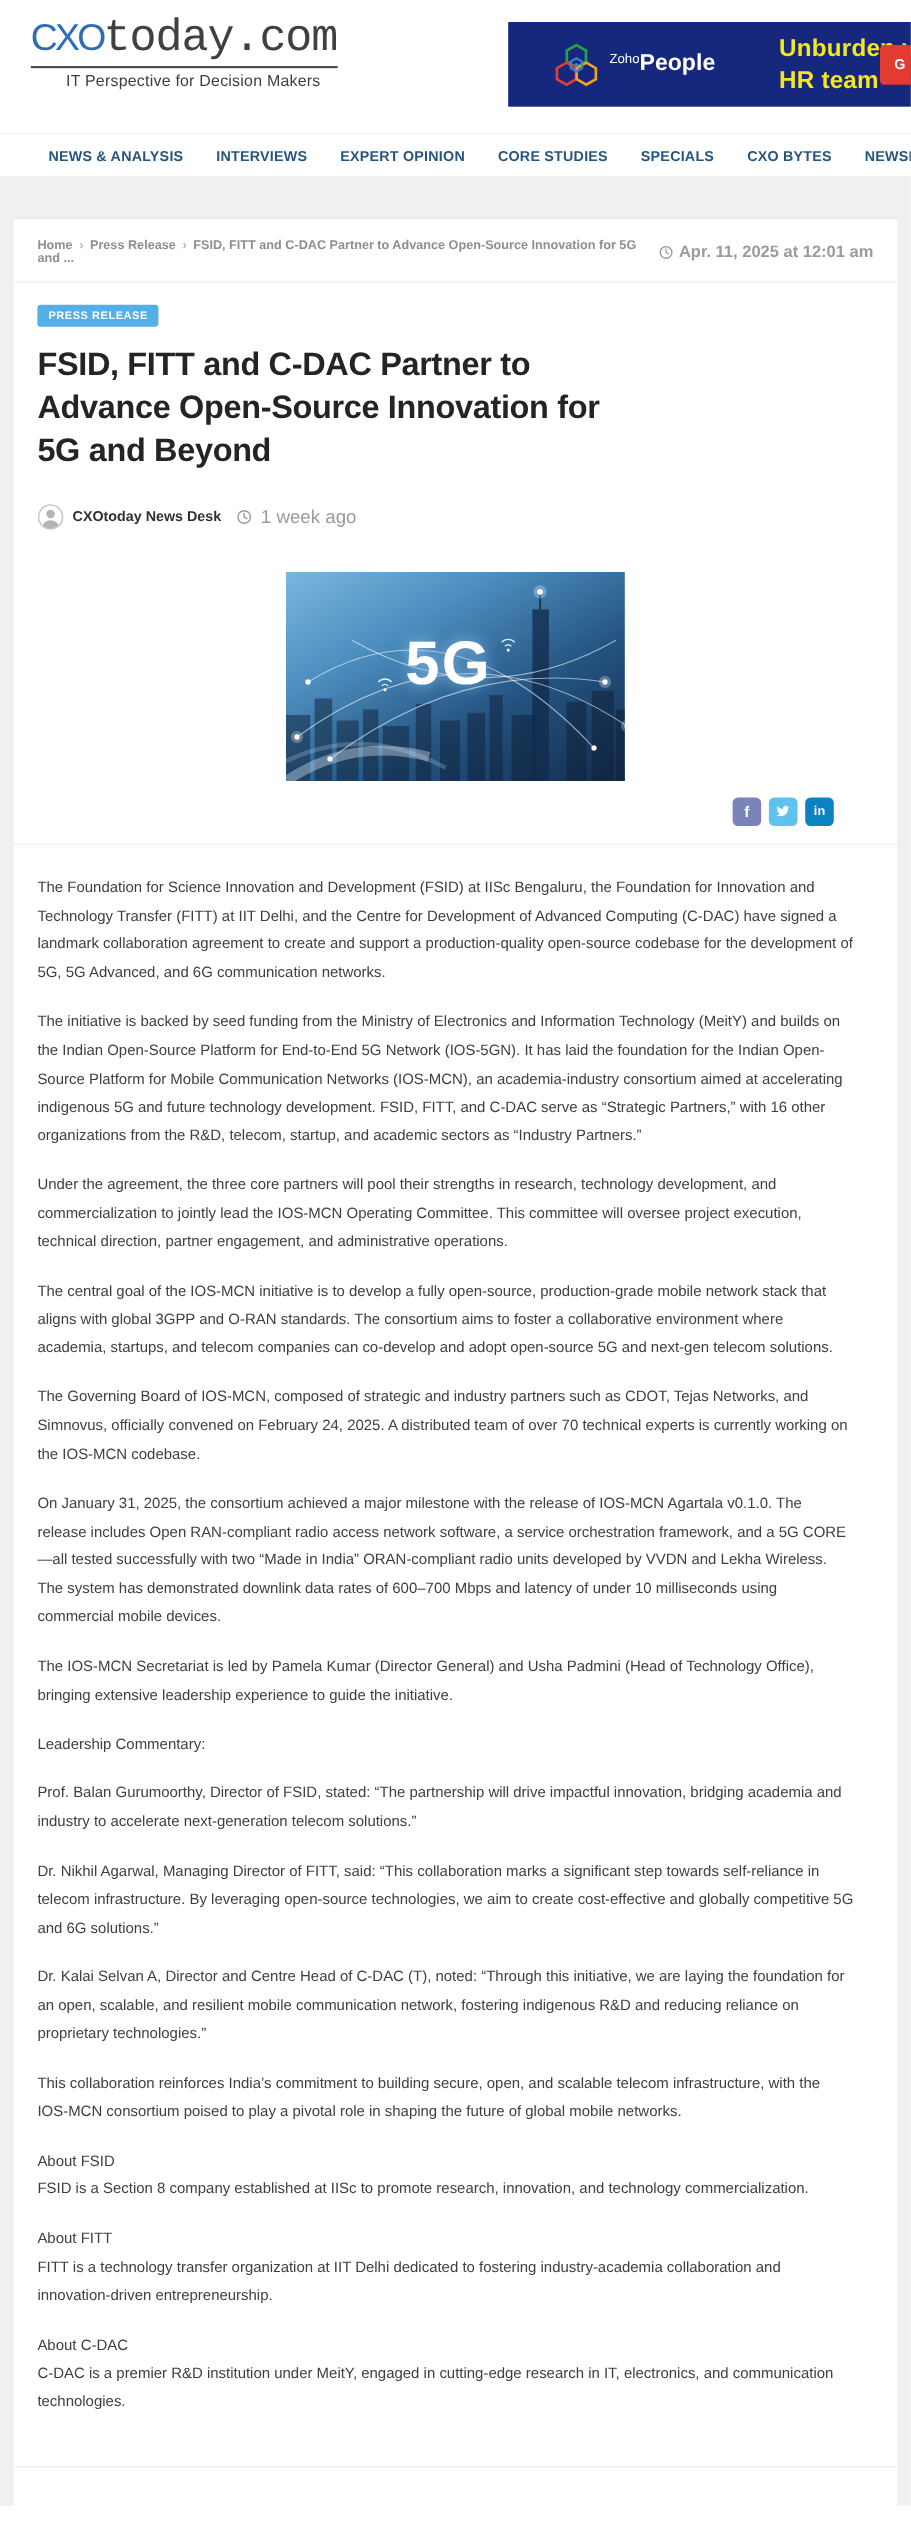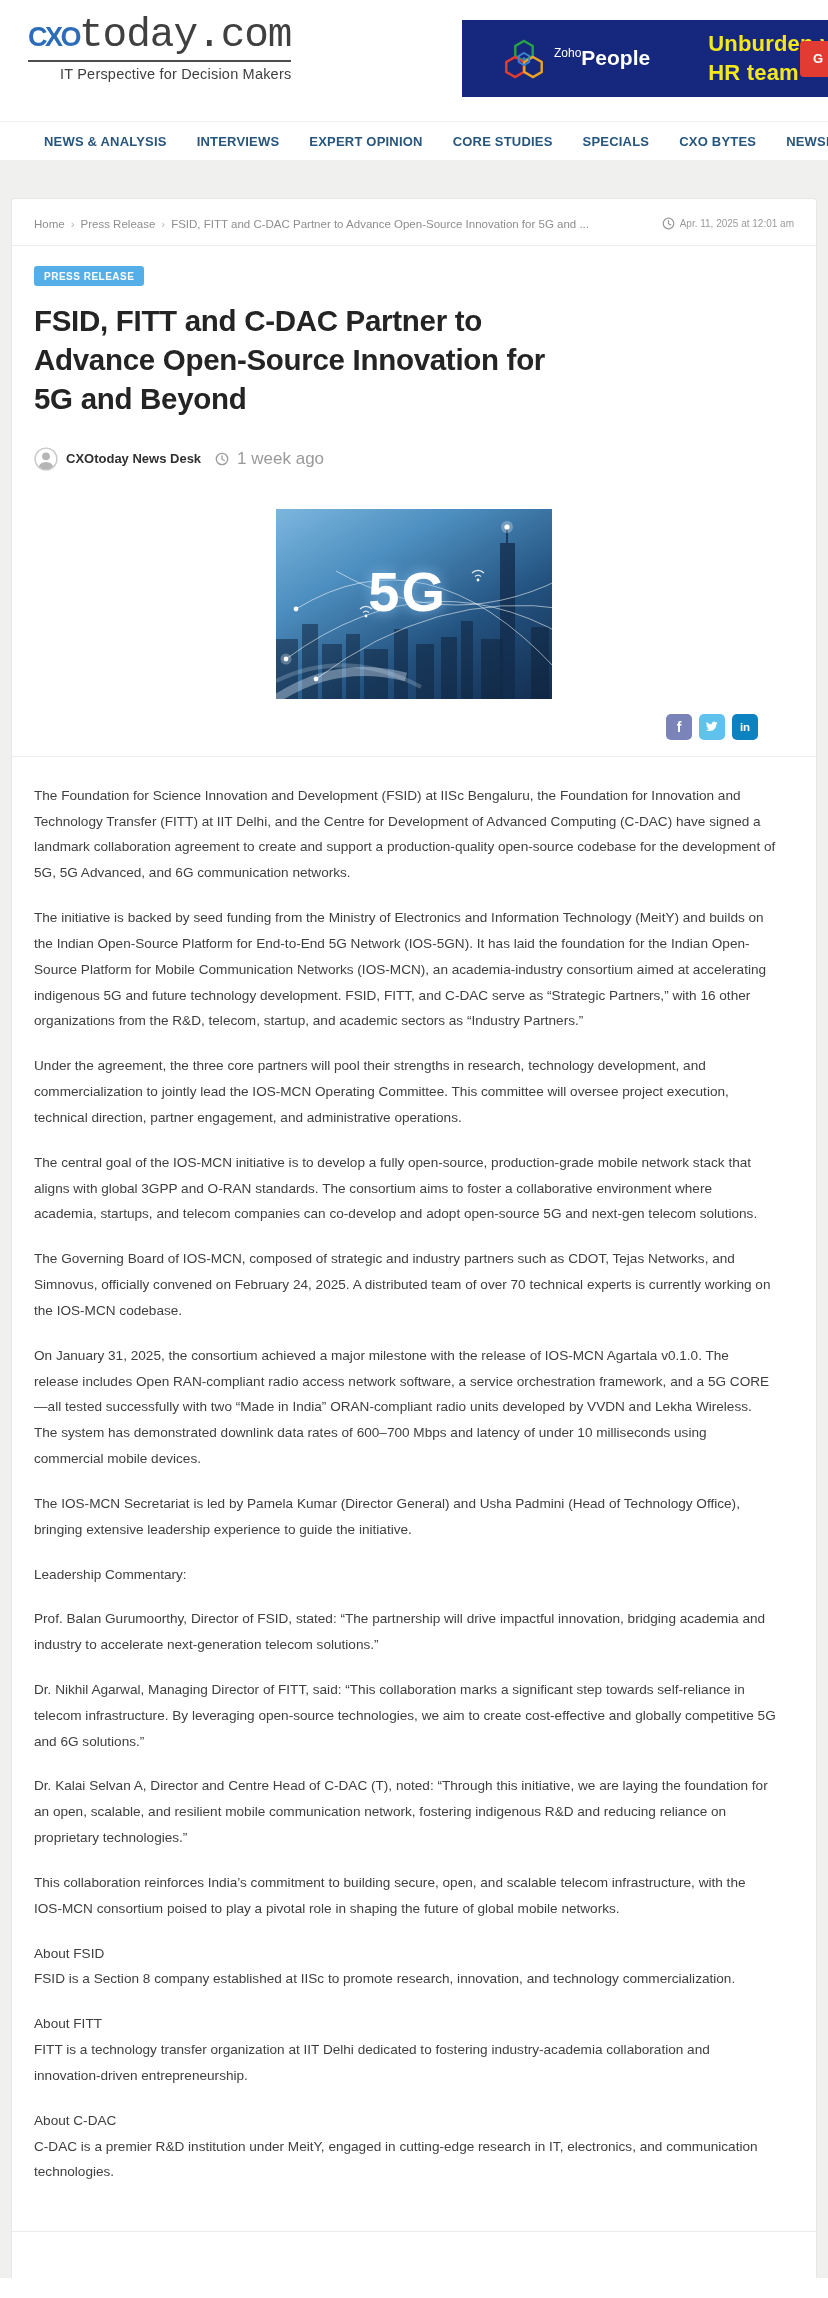--- a/index.html
+++ b/index.html
@@ -11,21 +11,21 @@
     font-family: "Liberation Sans", sans-serif;
     overflow-x: hidden;
     position: relative;
   }
 
   
   .site-header { position: relative; height: 121px; background: #fff; }
   .logo { position: absolute; left: 28px; top: 12px; text-decoration: none; display: block; cursor: pointer; }
   .logo-line { border-bottom: 2px solid #4d4d4d; padding-bottom: 2px; white-space: nowrap; }
   .logo-cxo {
-    font-size: 27px; font-weight: 700; color: #2c6cb8;
+    font-size: 34px; font-weight: 400; color: #2c6cb8;
     letter-spacing: -2.5px; font-family: "Liberation Sans", sans-serif;
   }
   .logo-today {
     font-size: 41px; color: #404040; letter-spacing: -1px;
     font-family: Liberation Mono, monospace;
   }
   .logo-tagline { font-size: 14.5px; color: #3f3f3f; margin: 4px 0 0 32px; letter-spacing: .2px; }
 
   
   .ad-banner {
@@ -58,27 +58,28 @@
   }
 
   
   .content-bg { background: #f0f0ef; padding: 38px 11px 0 11px; min-height: 2100px; }
   .card {
     background: #fff; border: 1px solid #e7e7e7; border-bottom: none;
     border-radius: 4px 4px 0 0; min-height: 2080px; position: relative;
   }
 
   .breadcrumb-row {
-    display: flex; justify-content: space-between; align-items: center;
+    display: flex; justify-content: space-between; 
     padding: 18px 22px 15px 22px;
+    font-weight: bold;
   }
   .breadcrumb { font-size: 11.5px; color: #8e8e8e; }
   .crumb { color: #8e8e8e; text-decoration: none; cursor: pointer; }
   .crumb:not(:first-of-type)::before { content: "\203A"; margin: 0 6px; color: #b5b5b5; }
-  .bc-date { display: flex; align-items: center; gap: 5px; font-size: 10px; color: #9b9b9b; white-space: nowrap; }
+  .bc-date { display: flex; align-items: center; gap: 5px; font-size: 15px; color: #9b9b9b; white-space: nowrap; }
 
   .divider { border: none; border-top: 1px solid #ededed; margin: 0; }
 
   .article-head { padding: 20px 22px 0 22px; }
   .badge {
     display: inline-block; background: #54aee8; color: #fff;
     font-size: 10px; font-weight: 700; letter-spacing: .5px;
     padding: 5px 10px 4px 10px; border-radius: 3px; cursor: pointer;
   }
   .title {
@@ -86,21 +87,21 @@
     line-height: 1.32; letter-spacing: -.3px;
     margin: 16px 0 0 0; max-width: 550px;
   }
   .byline { display: flex; align-items: center; gap: 8px; margin-top: 28px; }
   .author-name { font-size: 13px; font-weight: 700; color: #303030; text-decoration: none; cursor: pointer; }
   .byline-time { font-size: 17px; color: #9a9a9a; }
   .byline .clock { color: #9a9a9a; margin-left: 6px; }
 
   
   .hero {
-    width: 276px; height: 190px; margin: 38px auto 0 auto; position: relative; overflow: hidden;
+    width: 308px; height: 190px; margin: 38px auto 0 auto; position: relative; overflow: hidden;
     background: linear-gradient(150deg, #7cb6de 0%, #4d8fc0 30%, #23527f 65%, #132c4e 100%);
     padding-left: 35px;
   }
   .hero svg { position: absolute; inset: 0; }
   .hero-label {
     position: absolute; left: 50%; top: 43%; transform: translate(-58%, -50%);
     color: #fff; font-size: 56px; font-weight: 700; letter-spacing: 2px;
     text-shadow: 0 0 14px rgba(140,195,240,.9);
   }
 

